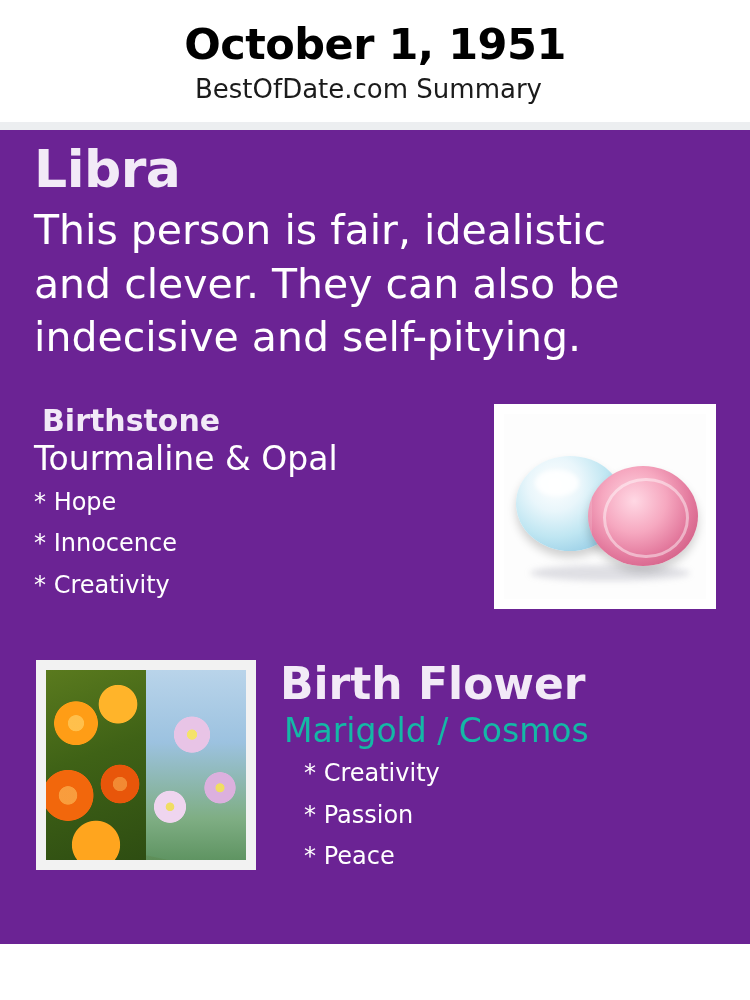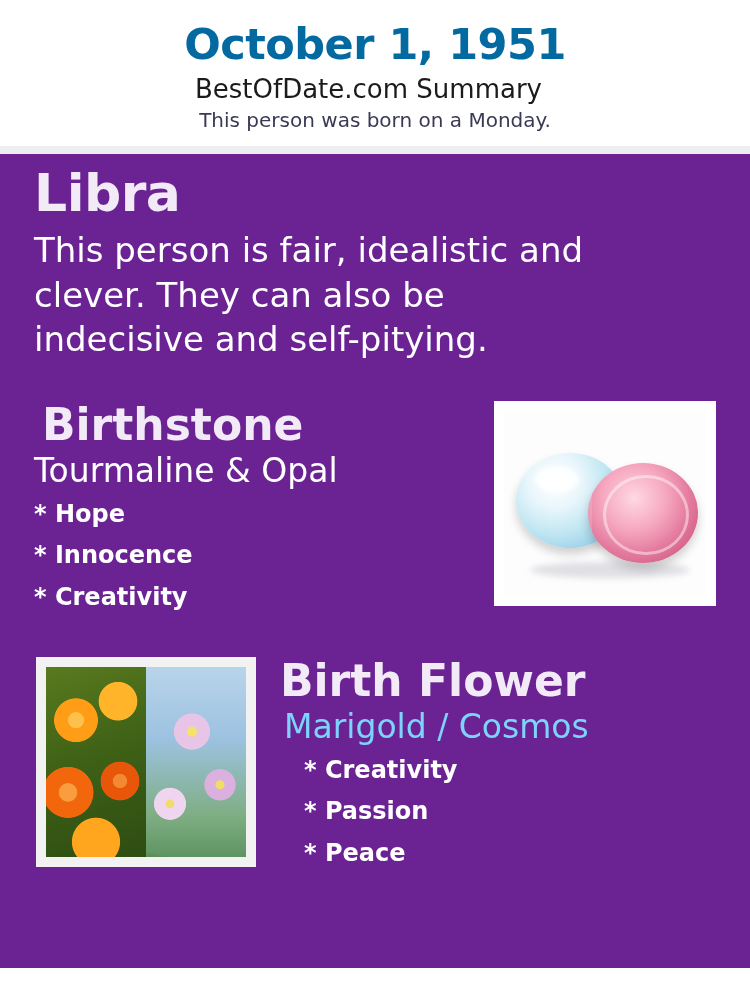--- a/index.html
+++ b/index.html
@@ -20,21 +20,21 @@
     background: #ffffff;
   }
 
   
   .header {
     background: #ffffff;
     padding: 22px 0 14px 0;
     text-align: center;
   }
   .header-date {
-    color: #0369a1;
+    color: #000000;
     font-size: 43px;
     font-weight: bold;
     line-height: 1.05;
     letter-spacing: -0.5px;
     margin: 0 0 8px 0;
   }
   .header-site {
     color: #1b1b1b;
     font-size: 26px;
     font-weight: normal;
@@ -66,56 +66,55 @@
 
   .zodiac-title {
     font-size: 52px;
     font-weight: bold;
     color: #f2eaf7;
     margin: 0 0 8px 0;
     line-height: 1.05;
     letter-spacing: -0.5px;
   }
   .zodiac-desc {
-    font-size: 34px;
+    font-size: 41px;
     line-height: 1.3;
     color: #ffffff;
     margin: 0;
     max-width: 590px;
     font-weight: normal;
   }
 
   
   .stone-section {
     margin-top: 40px;
     position: relative;
     min-height: 230px;
   }
   .stone-text {
     width: 430px;
   }
   .stone-title {
-    font-size: 44px;
+    font-size: 30px;
     font-weight: bold;
     color: #f2eaf7;
     margin: 0 0 2px 8px;
     line-height: 1.1;
   }
   .stone-sub {
     font-size: 33px;
     color: #ffffff;
     margin: 0 0 10px 0;
     line-height: 1.2;
   }
   .bullet {
     font-size: 24px;
     color: #ffffff;
     margin: 0 0 14px 0;
     line-height: 1.15;
-    font-weight: bold;
   }
   .stone-photo {
     position: absolute;
     right: 0px;
     top: 0px;
     width: 222px;
     height: 205px;
     background: #ffffff;
     padding: 0;
     box-sizing: border-box;
@@ -256,37 +255,36 @@
   }
   .flower-title {
     font-size: 44px;
     font-weight: bold;
     color: #f2eaf7;
     margin: 20px 0 2px 0;
     line-height: 1.1;
   }
   .flower-sub {
     font-size: 33px;
-    color: #7dd3fc;
+    color: #14b8a6;
     margin: 0 0 10px 4px;
     line-height: 1.2;
   }
   .flower-bullets {
     margin-left: 24px;
   }
 </style>
 </head>
 <body>
 
 <div class="page">
 
   <div class="header">
     <div class="header-date">October 1, 1951</div>
     <div class="header-site">BestOfDate.com Summary</div>
-    <div class="header-sub">This person was born on a Monday.</div>
   </div>
 
   <div class="divider"></div>
 
   <div class="body-panel">
 
     <div>
       <div class="zodiac-title">Libra</div>
       <div class="zodiac-desc">This person is fair, idealistic and clever. They can also be indecisive and self-pitying.</div>
     </div>

